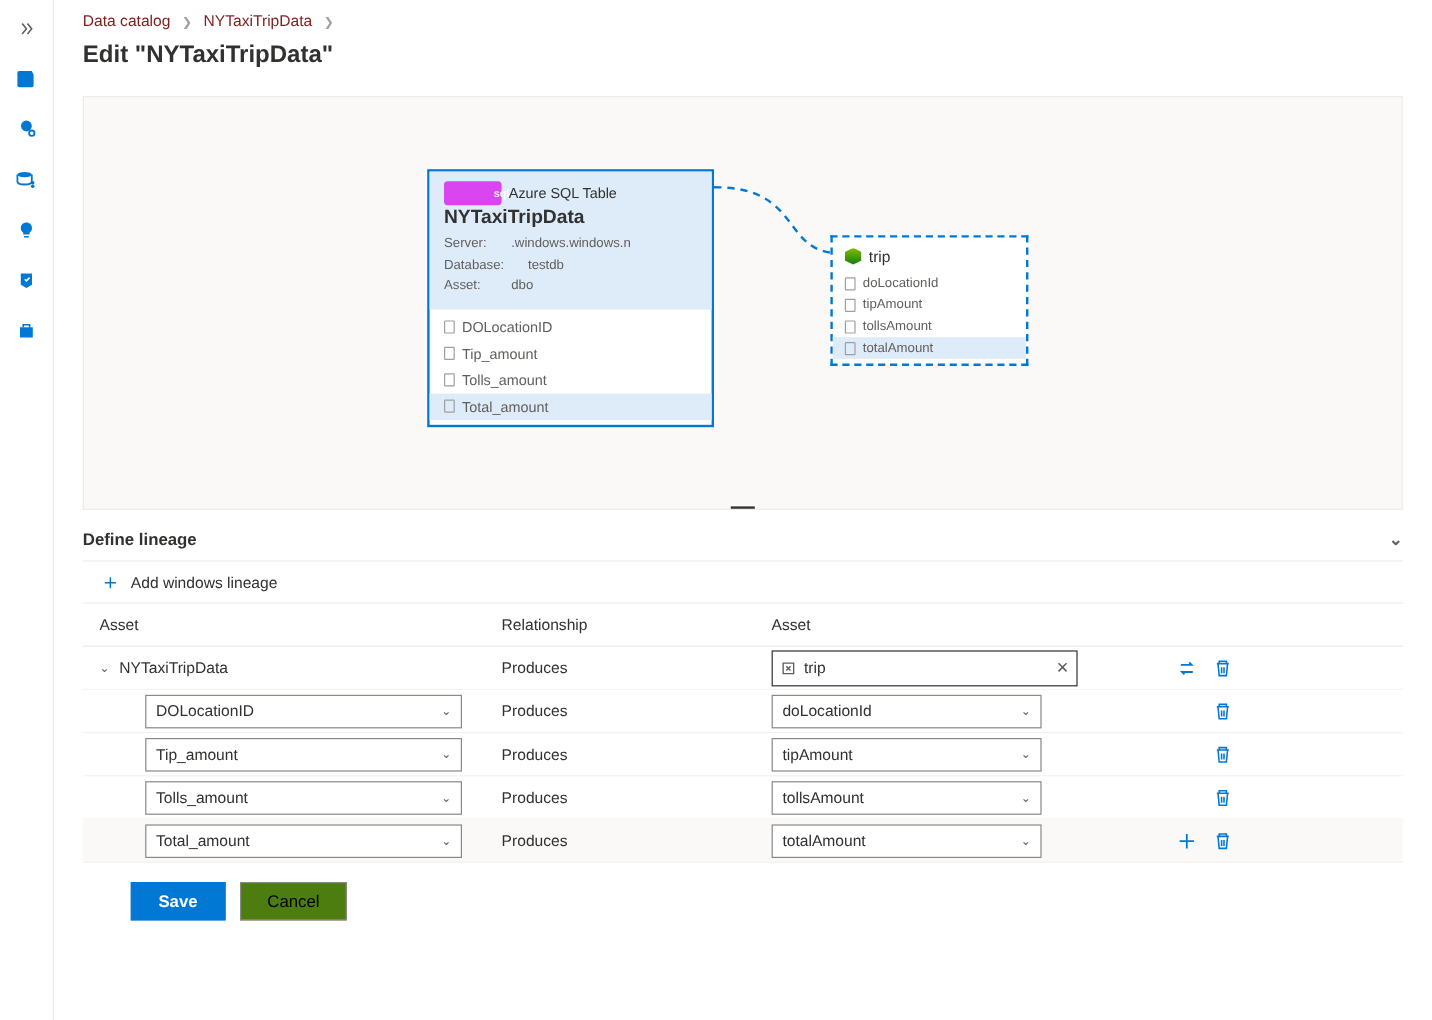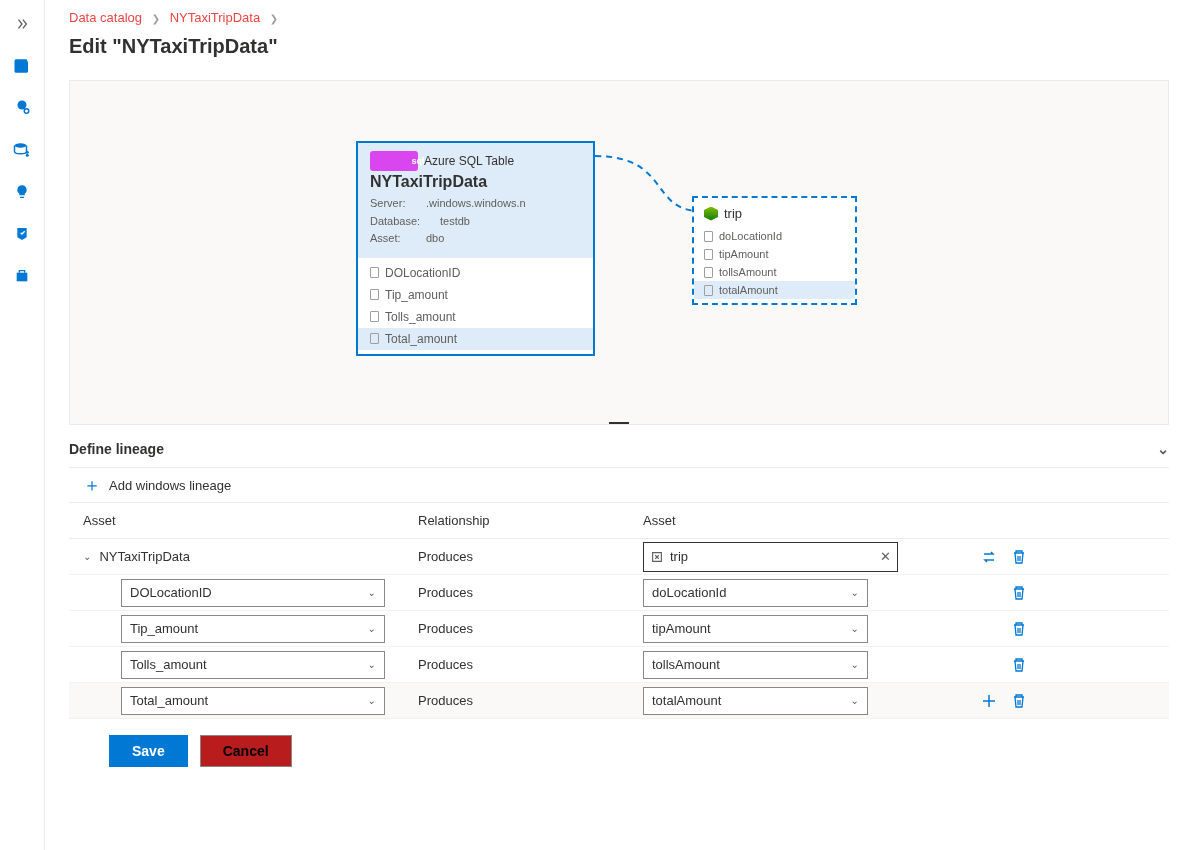--- a/index.html
+++ b/index.html
@@ -7,21 +7,21 @@
   .app { display: flex; height: 100%; }
 
   
   .rail { width: 45px; background: #fff; border-right: 1px solid #edebe9; display:flex; flex-direction:column; align-items:center; gap:18px; padding-top:12px; }
   .rail-btn { width:24px; height:24px; display:flex; align-items:center; justify-content:center; cursor:pointer; color:#0078d4; }
   .rail-btn.expand { color:#605e5c; }
 
   
   .main { flex:1; display:flex; flex-direction:column; padding: 0 0 0 0; overflow:hidden;}
   .breadcrumb { padding: 10px 24px 6px; font-size:13px; }
-  .breadcrumb a { color:#ef4444; text-decoration:none; }
+  .breadcrumb a { color:#7f1d1d; text-decoration:none; }
   .breadcrumb .sep { color:#a19f9d; padding:0 6px; font-size:10px;}
   .page-title { font-size:20px; font-weight:600; padding: 4px 24px 22px; }
 
   .tabs { display:flex; gap:28px; padding:0 24px; border-bottom:1px solid #edebe9;}
   .tab { padding:0 0 10px; font-size:14px; cursor:pointer; color:#323130;}
   .tab.active { border-bottom:3px solid #0078d4; font-weight:600;}
 
   
   .canvas-wrap { margin:0 24px; }
   .canvas { border:1px solid #edebe9; background:#faf9f8; height:345px; position:relative; overflow:hidden;}
@@ -65,21 +65,21 @@
   .search-box { height:30px; border:1px solid #323130; background:#fff; display:flex; align-items:center; padding:0 6px; font-size:13px; gap:6px;}
   .search-box .x { margin-left:auto; color:#605e5c; cursor:pointer;}
   .actions { display:flex; gap:14px; align-items:center; color:#0078d4; padding-left:18px;}
   .icon-btn { cursor:pointer; display:inline-flex; width:16px; height:16px;}
   .trash svg, .swap svg, .plus-ic svg { width:16px; height:16px;}
 
   .indent1 { padding-left:38px; width:264px;}
   .sbox { width:264px;}
 
   .footer { padding:16px 24px; display:flex; gap:12px;}
-  .btn { height:32px; padding:0 22px; border:1px solid #8a8886; background:#b91c1c; font-size:14px; cursor:pointer;font-weight:bold;}
+  .btn { height:32px; padding:0 22px; border:1px solid #8a8886; background:#4d7c0f; font-size:14px; cursor:pointer;}
   .btn.primary { background:#0078d4; border-color:#0078d4; color:#fff; font-weight:600;margin-left:40px;}
 </style>
 </head>
 <body>
 
 <div class="app">
   <div class="rail">
     <div class="rail-btn expand">
       <svg width="14" height="14" viewBox="0 0 16 16" fill="none" stroke="currentColor" stroke-width="1.5">
           <path d="M4 3l4 5-4 5M9 3l4 5-4 5"></path>

